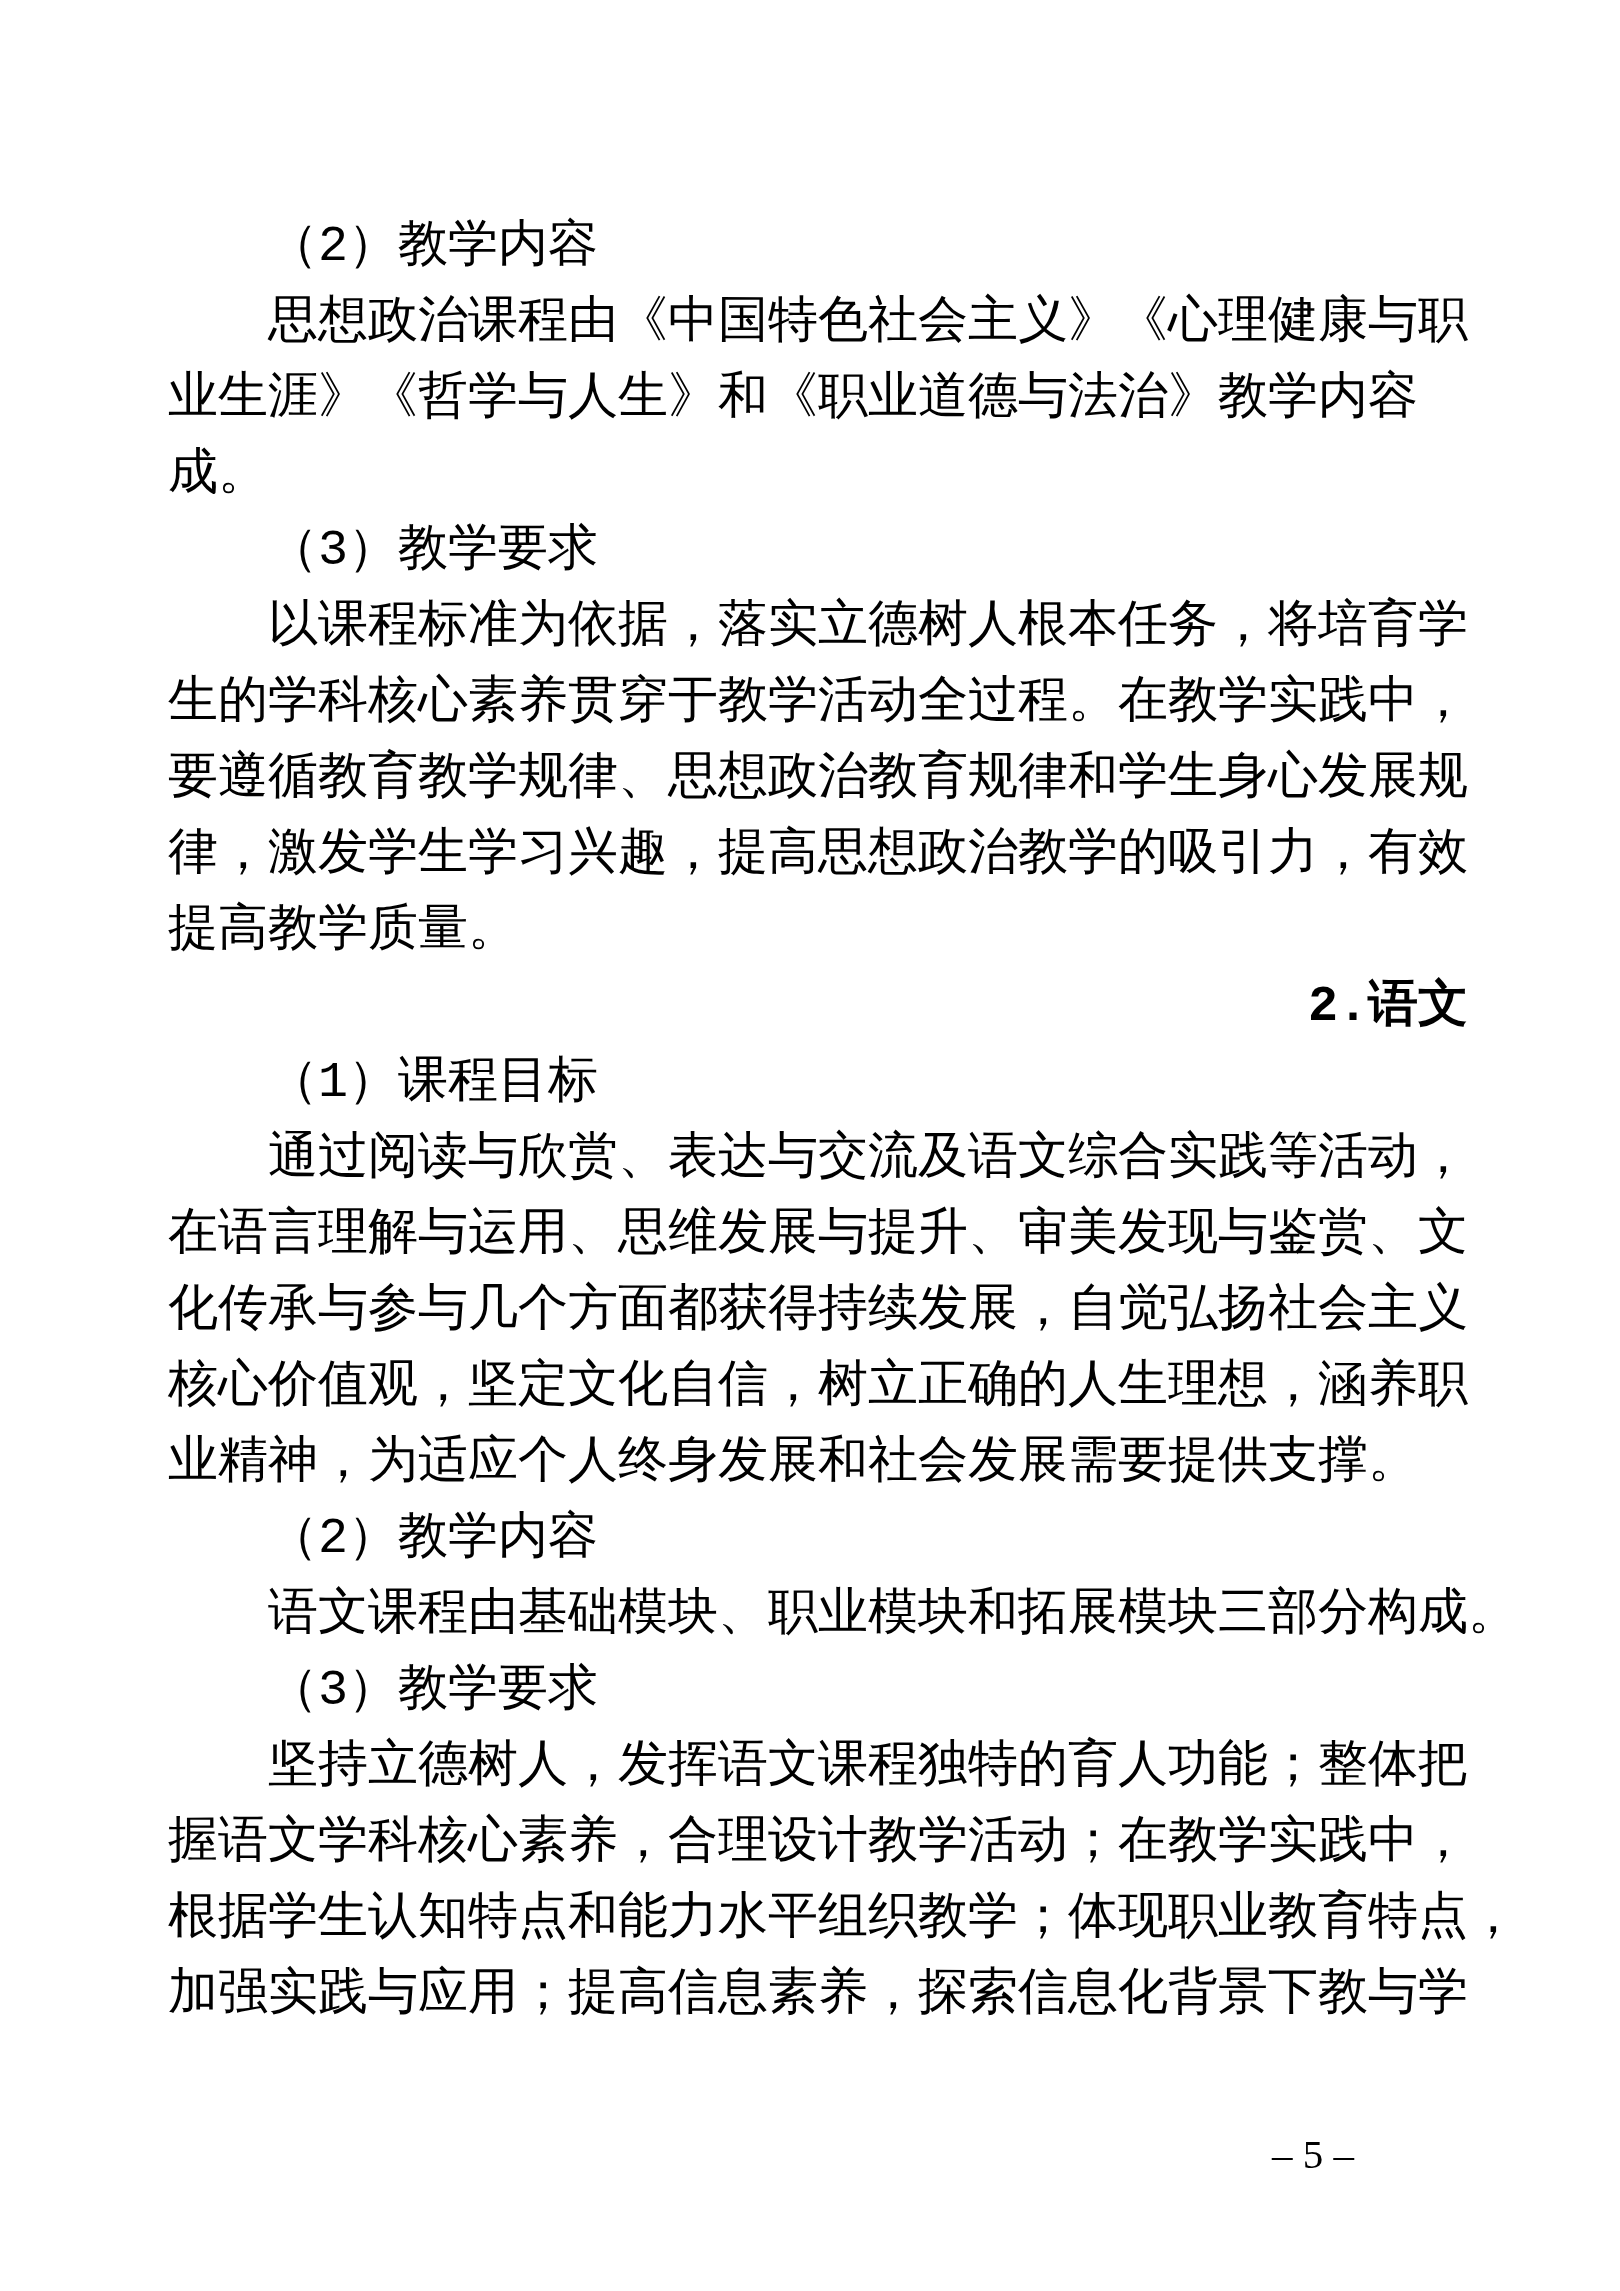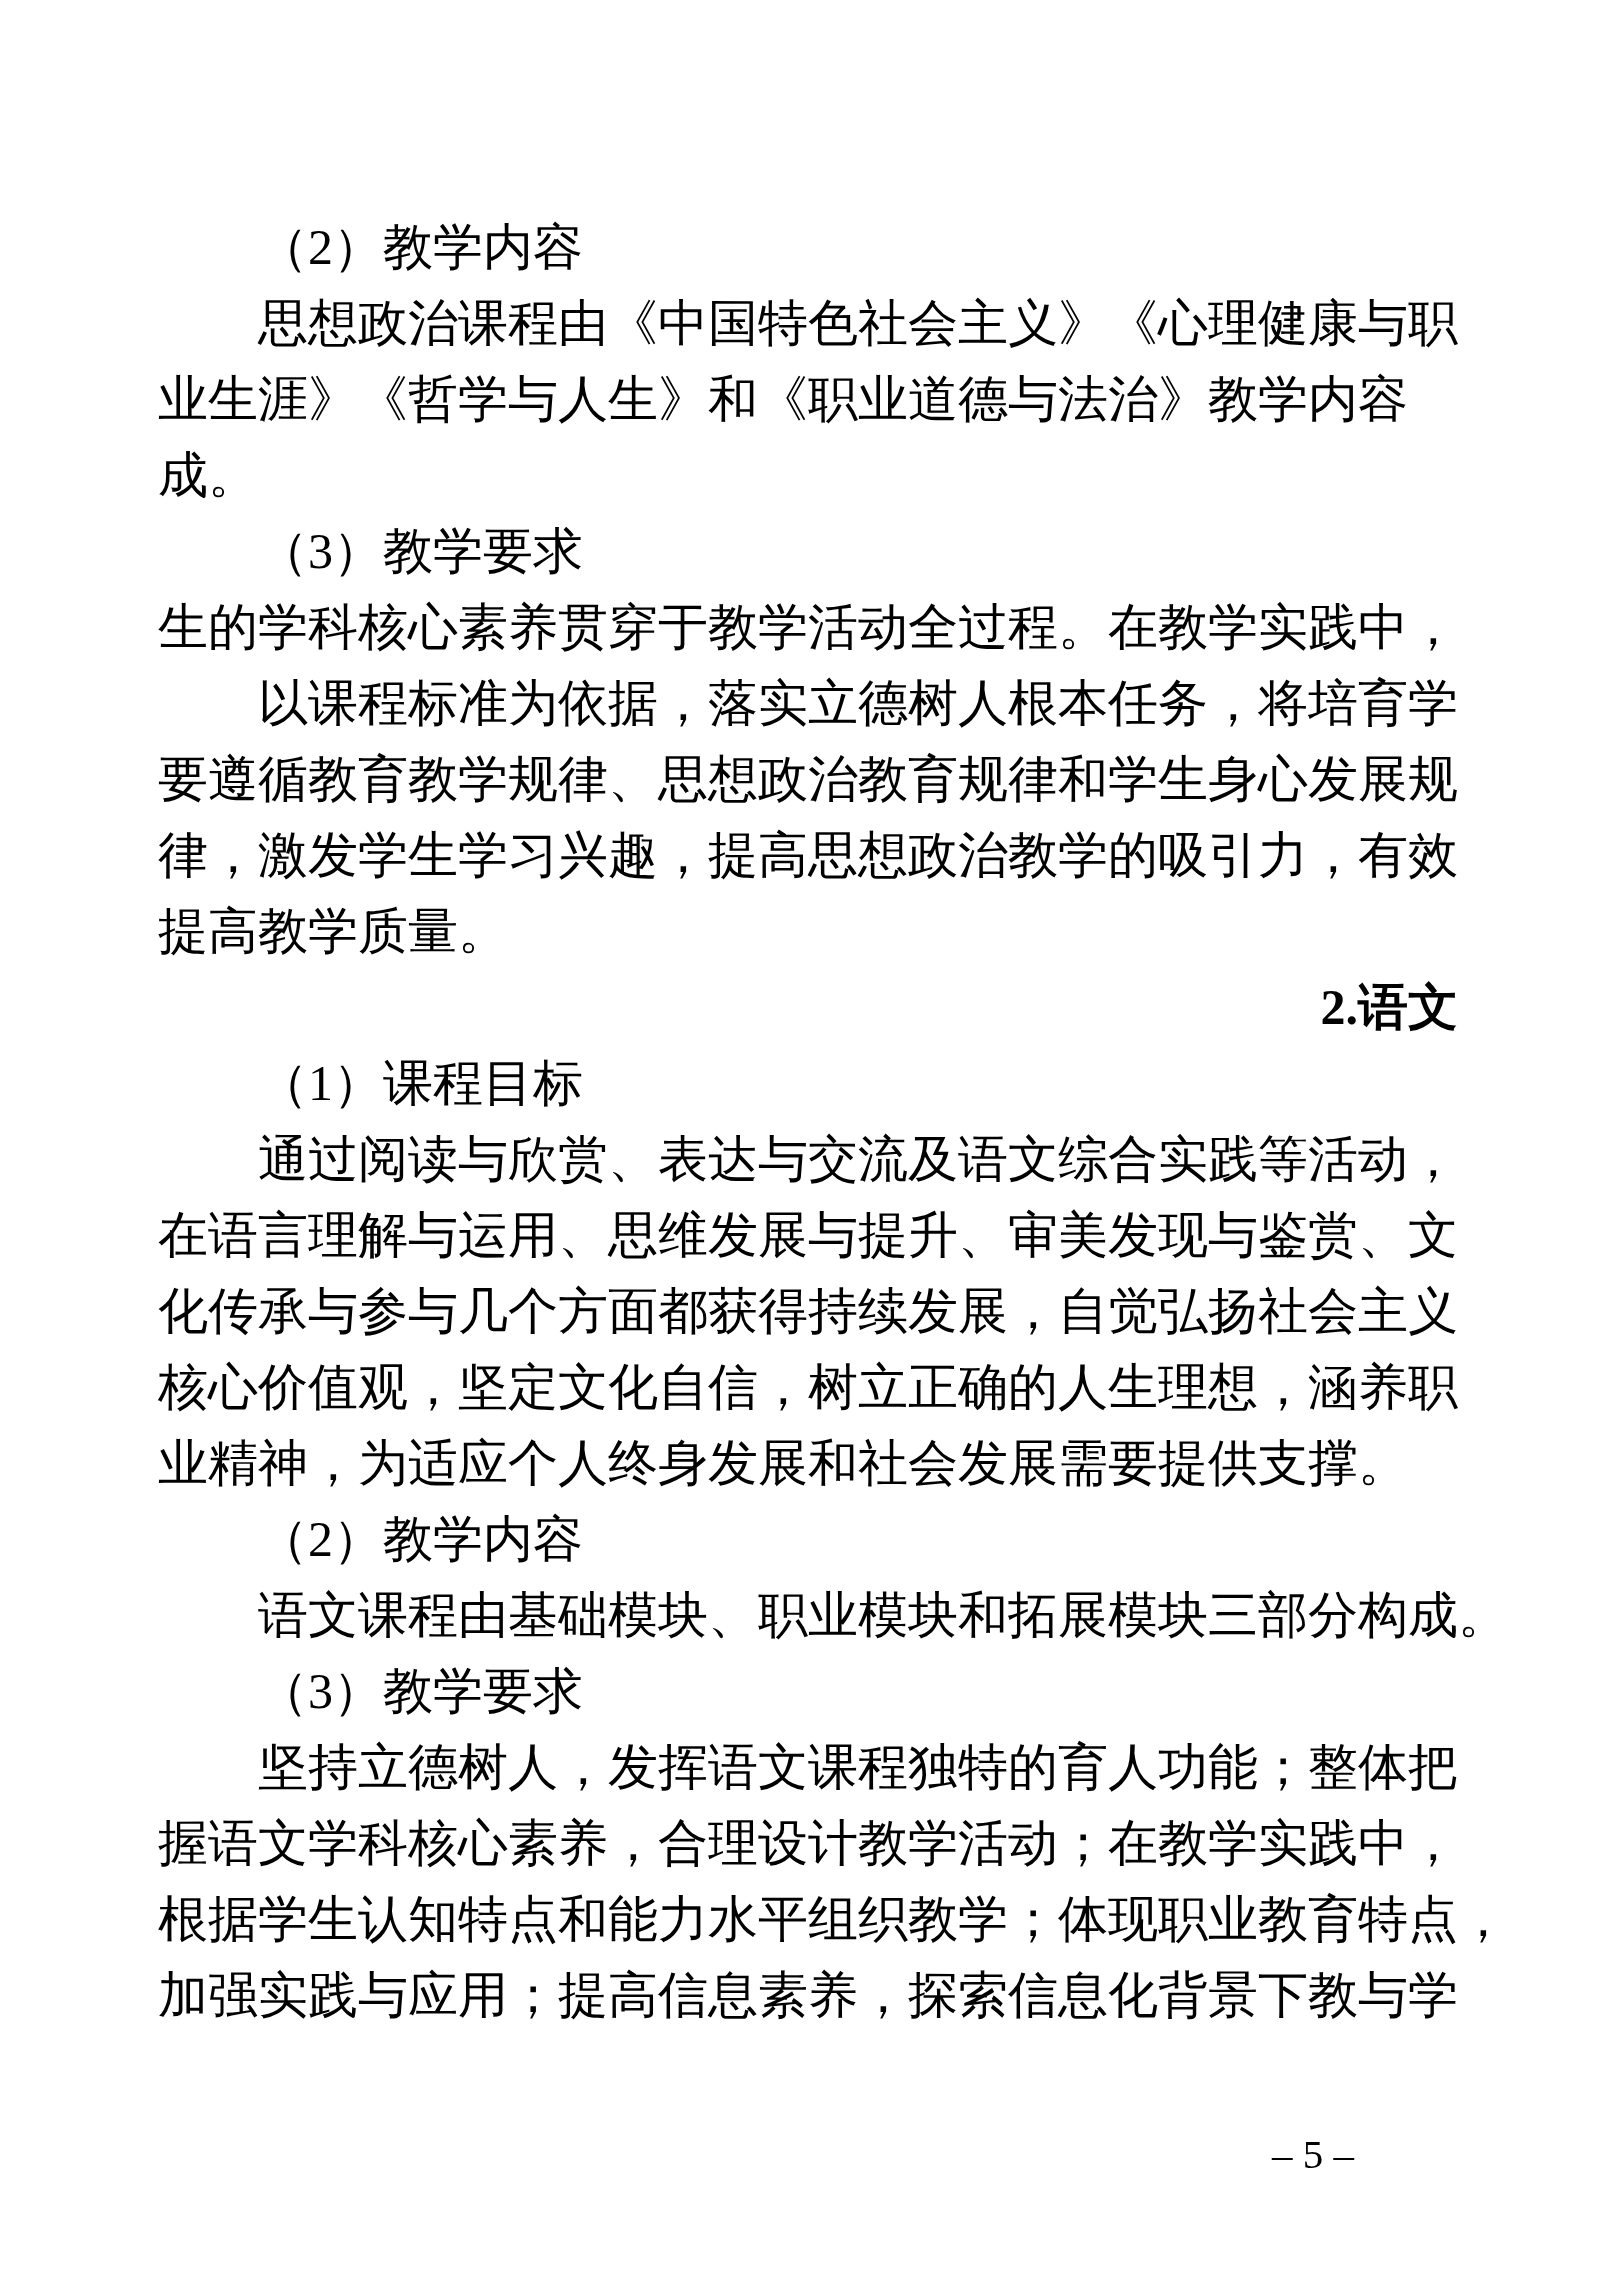--- a/index.html
+++ b/index.html
@@ -11,23 +11,24 @@
     position: relative;
     width: 1620px;
     height: 2292px;
     background: #ffffff;
     color: #000000;
     font-family: "Liberation Serif", "DejaVu Serif", serif;
     overflow: hidden;
   }
   .content {
     position: absolute;
-    left: 158px;
+    left: 168px;
     top: 209px;
     width: 1300px;
+    font-family: Liberation Mono, monospace;
   }
   .line {
     font-size: 50px;
     height: 76px;
     line-height: 76px;
     white-space: nowrap;
     text-align: left;
     letter-spacing: 0;
   }
   .ind {
@@ -51,22 +52,22 @@
 </head>
 <body>
 
 <div class="page">
   <main class="content">
     <div class="line ind">（2）教学内容</div>
     <div class="line ind">思想政治课程由《中国特色社会主义》《心理健康与职</div>
     <div class="line">业生涯》《哲学与人生》和《职业道德与法治》教学内容</div>
     <div class="line">成。</div>
     <div class="line ind">（3）教学要求</div>
+    <div class="line ind">以课程标准为依据，落实立德树人根本任务，将培育学</div>
     <div class="line">生的学科核心素养贯穿于教学活动全过程。在教学实践中，</div>
-    <div class="line ind">以课程标准为依据，落实立德树人根本任务，将培育学</div>
     <div class="line">要遵循教育教学规律、思想政治教育规律和学生身心发展规</div>
     <div class="line">律，激发学生学习兴趣，提高思想政治教学的吸引力，有效</div>
     <div class="line">提高教学质量。</div>
     <div class="line head">2.语文</div>
     <div class="line ind">（1）课程目标</div>
     <div class="line ind">通过阅读与欣赏、表达与交流及语文综合实践等活动，</div>
     <div class="line">在语言理解与运用、思维发展与提升、审美发现与鉴赏、文</div>
     <div class="line">化传承与参与几个方面都获得持续发展，自觉弘扬社会主义</div>
     <div class="line">核心价值观，坚定文化自信，树立正确的人生理想，涵养职</div>
     <div class="line">业精神，为适应个人终身发展和社会发展需要提供支撑。</div>

